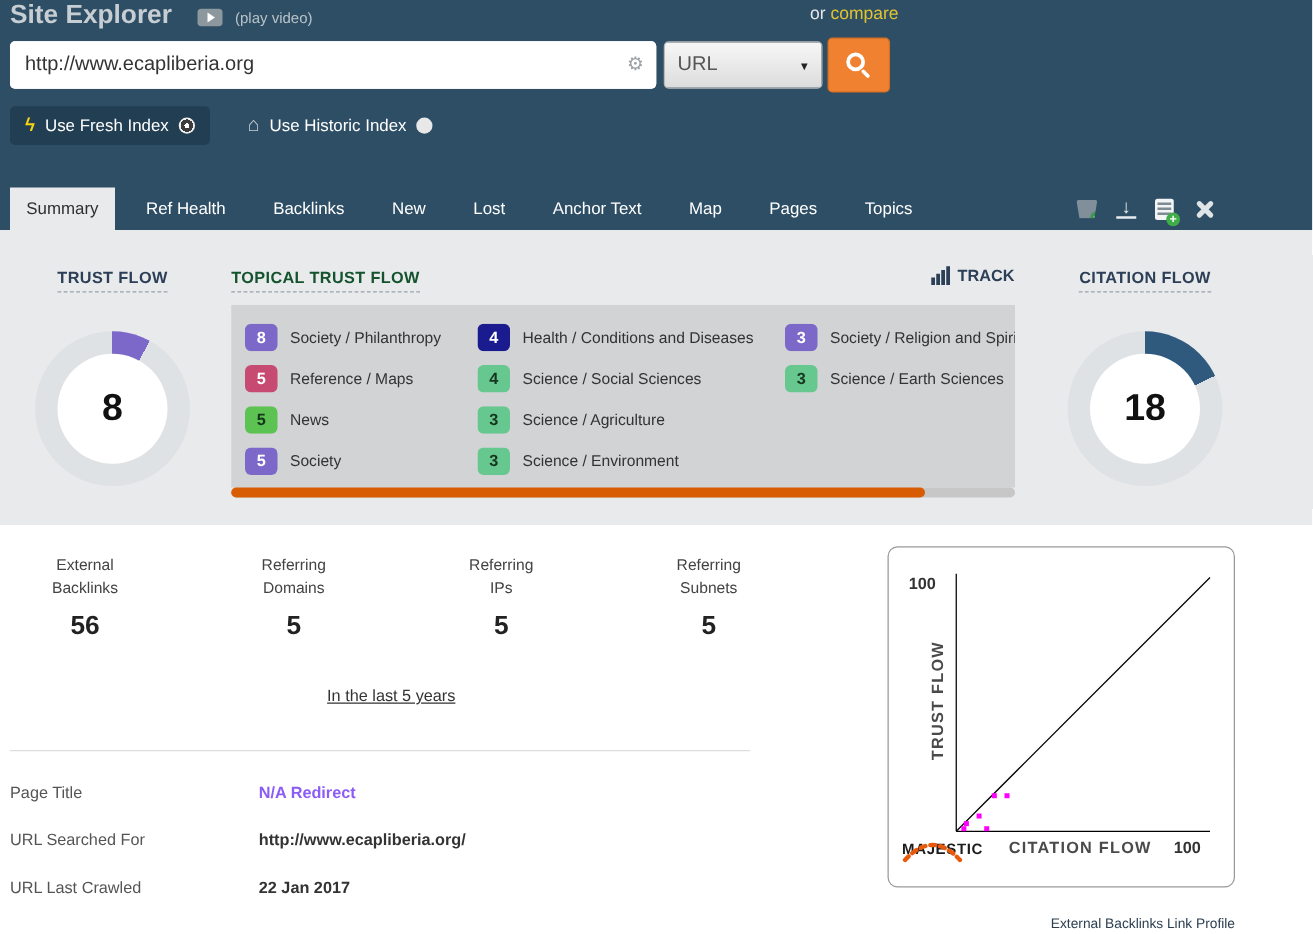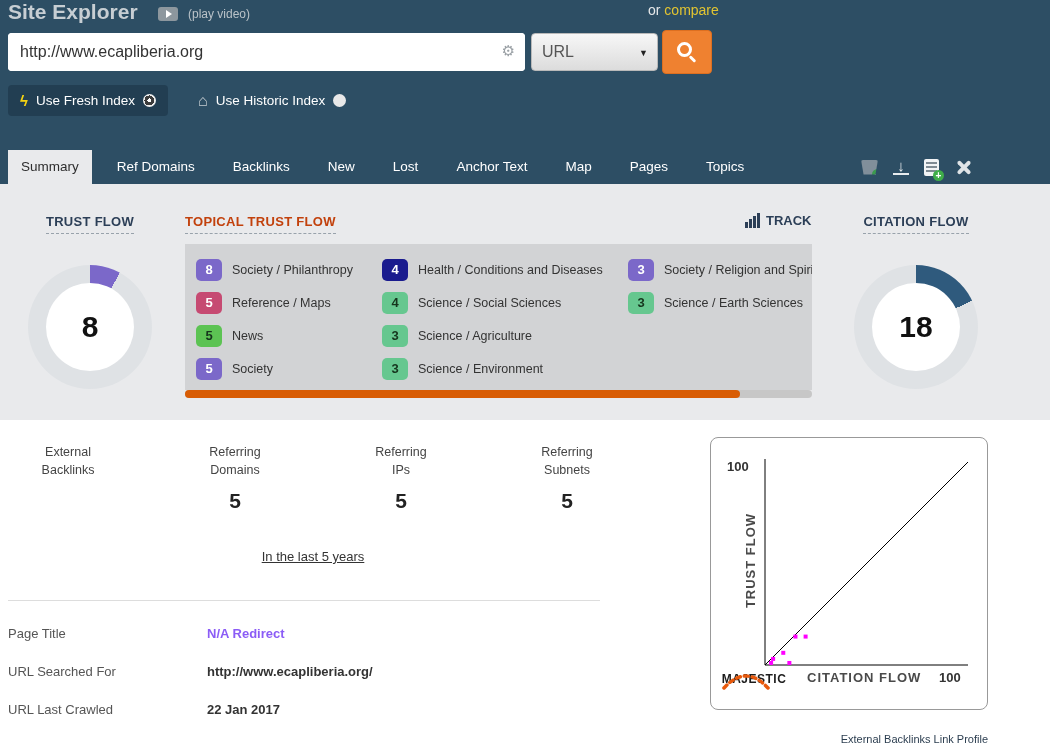--- a/index.html
+++ b/index.html
@@ -47,21 +47,21 @@
   .tools::before, .tools::after { content:""; position:absolute; left:8px; top:1px; width:4px; height:17px; background:#dfe4e7; border-radius:2px; }
   .tools::before { transform:rotate(45deg); }
   .tools::after { transform:rotate(-45deg); }
 
   
   .flow-area { position:absolute; left:0; top:184px; width:1050px; height:236px; background:#e9eaec; }
   .flow-label { position:absolute; top:30px; font-size:13px; font-weight:bold; color:#2c3f57; letter-spacing:.3px; text-align:center; }
   .flow-label span { border-bottom:1px dashed #98a2ab; padding-bottom:4px; cursor:pointer; }
   .lbl-tf { left:20px; width:140px; }
   .lbl-cf { left:846px; width:140px; }
-  .lbl-topical { position:absolute; left:185px; top:30px; font-size:13px; font-weight:bold; color:#c2410c; letter-spacing:.3px; }
+  .lbl-topical { position:absolute; left:185px; top:30px; font-size:13px; font-weight:bold; color:#14532d; letter-spacing:.3px; }
   .lbl-topical span { border-bottom:1px dashed #98a2ab; padding-bottom:4px; }
   .track-btn { position:absolute; left:745px; top:29px; display:flex; align-items:flex-end; gap:6px; cursor:pointer; font-size:13px; font-weight:bold; color:#2c3f57; }
   .bars { display:flex; align-items:flex-end; gap:1px; }
   .bars i { display:inline-block; width:3px; background:#2c3f57; }
   .bars i:nth-child(1){height:6px;} .bars i:nth-child(2){height:9px;} .bars i:nth-child(3){height:12px;} .bars i:nth-child(4){height:15px;}
 
   .gauge { position:absolute; top:81px; width:124px; height:124px; border-radius:50%; display:flex; align-items:center; justify-content:center; }
   .gauge-tf { left:28px; }
   .gauge-cf { left:854px; }
   .gauge-inner { width:88px; height:88px; border-radius:50%; background:#fff; display:flex; align-items:center; justify-content:center; font-size:30px; font-weight:bold; color:#111; }
@@ -134,21 +134,21 @@
       <div class="index-pill historic-wrap">
         <span class="bank">⌂</span>
         <span>Use Historic Index</span>
         <span class="radio"></span>
       </div>
     </div>
 
     <nav class="tabs">
       <div id="tabs" style="display:flex;">
           <div class="tab active">Summary</div>
-          <div class="tab">Ref Domains</div>
+          <div class="tab">Ref Health</div>
           <div class="tab">Backlinks</div>
           <div class="tab">New</div>
           <div class="tab">Lost</div>
           <div class="tab">Anchor Text</div>
           <div class="tab">Map</div>
           <div class="tab">Pages</div>
           <div class="tab">Topics</div>
         </div>
       <div class="tab-icons">
         <span class="ticon bucket plus-badge"></span>
@@ -233,20 +233,21 @@
 
     <div class="gauge gauge-cf" id="cf-gauge" style="background: conic-gradient(rgb(47, 90, 125) 0deg, rgb(47, 90, 125) 18%, rgb(223, 226, 229) 18%, rgb(223, 226, 229) 100%);">
       <div class="gauge-inner">18</div>
     </div>
   </section>
 
   <section class="lower">
     <div id="stats">
         <div class="stat" style="left: 0px;">
           <div class="sl">External<br>Backlinks</div>
+          <div class="sv">56</div>
         </div>
         <div class="stat" style="left: 167px;">
           <div class="sl">Referring<br>Domains</div>
           <div class="sv">5</div>
         </div>
         <div class="stat" style="left: 333px;">
           <div class="sl">Referring<br>IPs</div>
           <div class="sv">5</div>
         </div>
         <div class="stat" style="left: 499px;">

